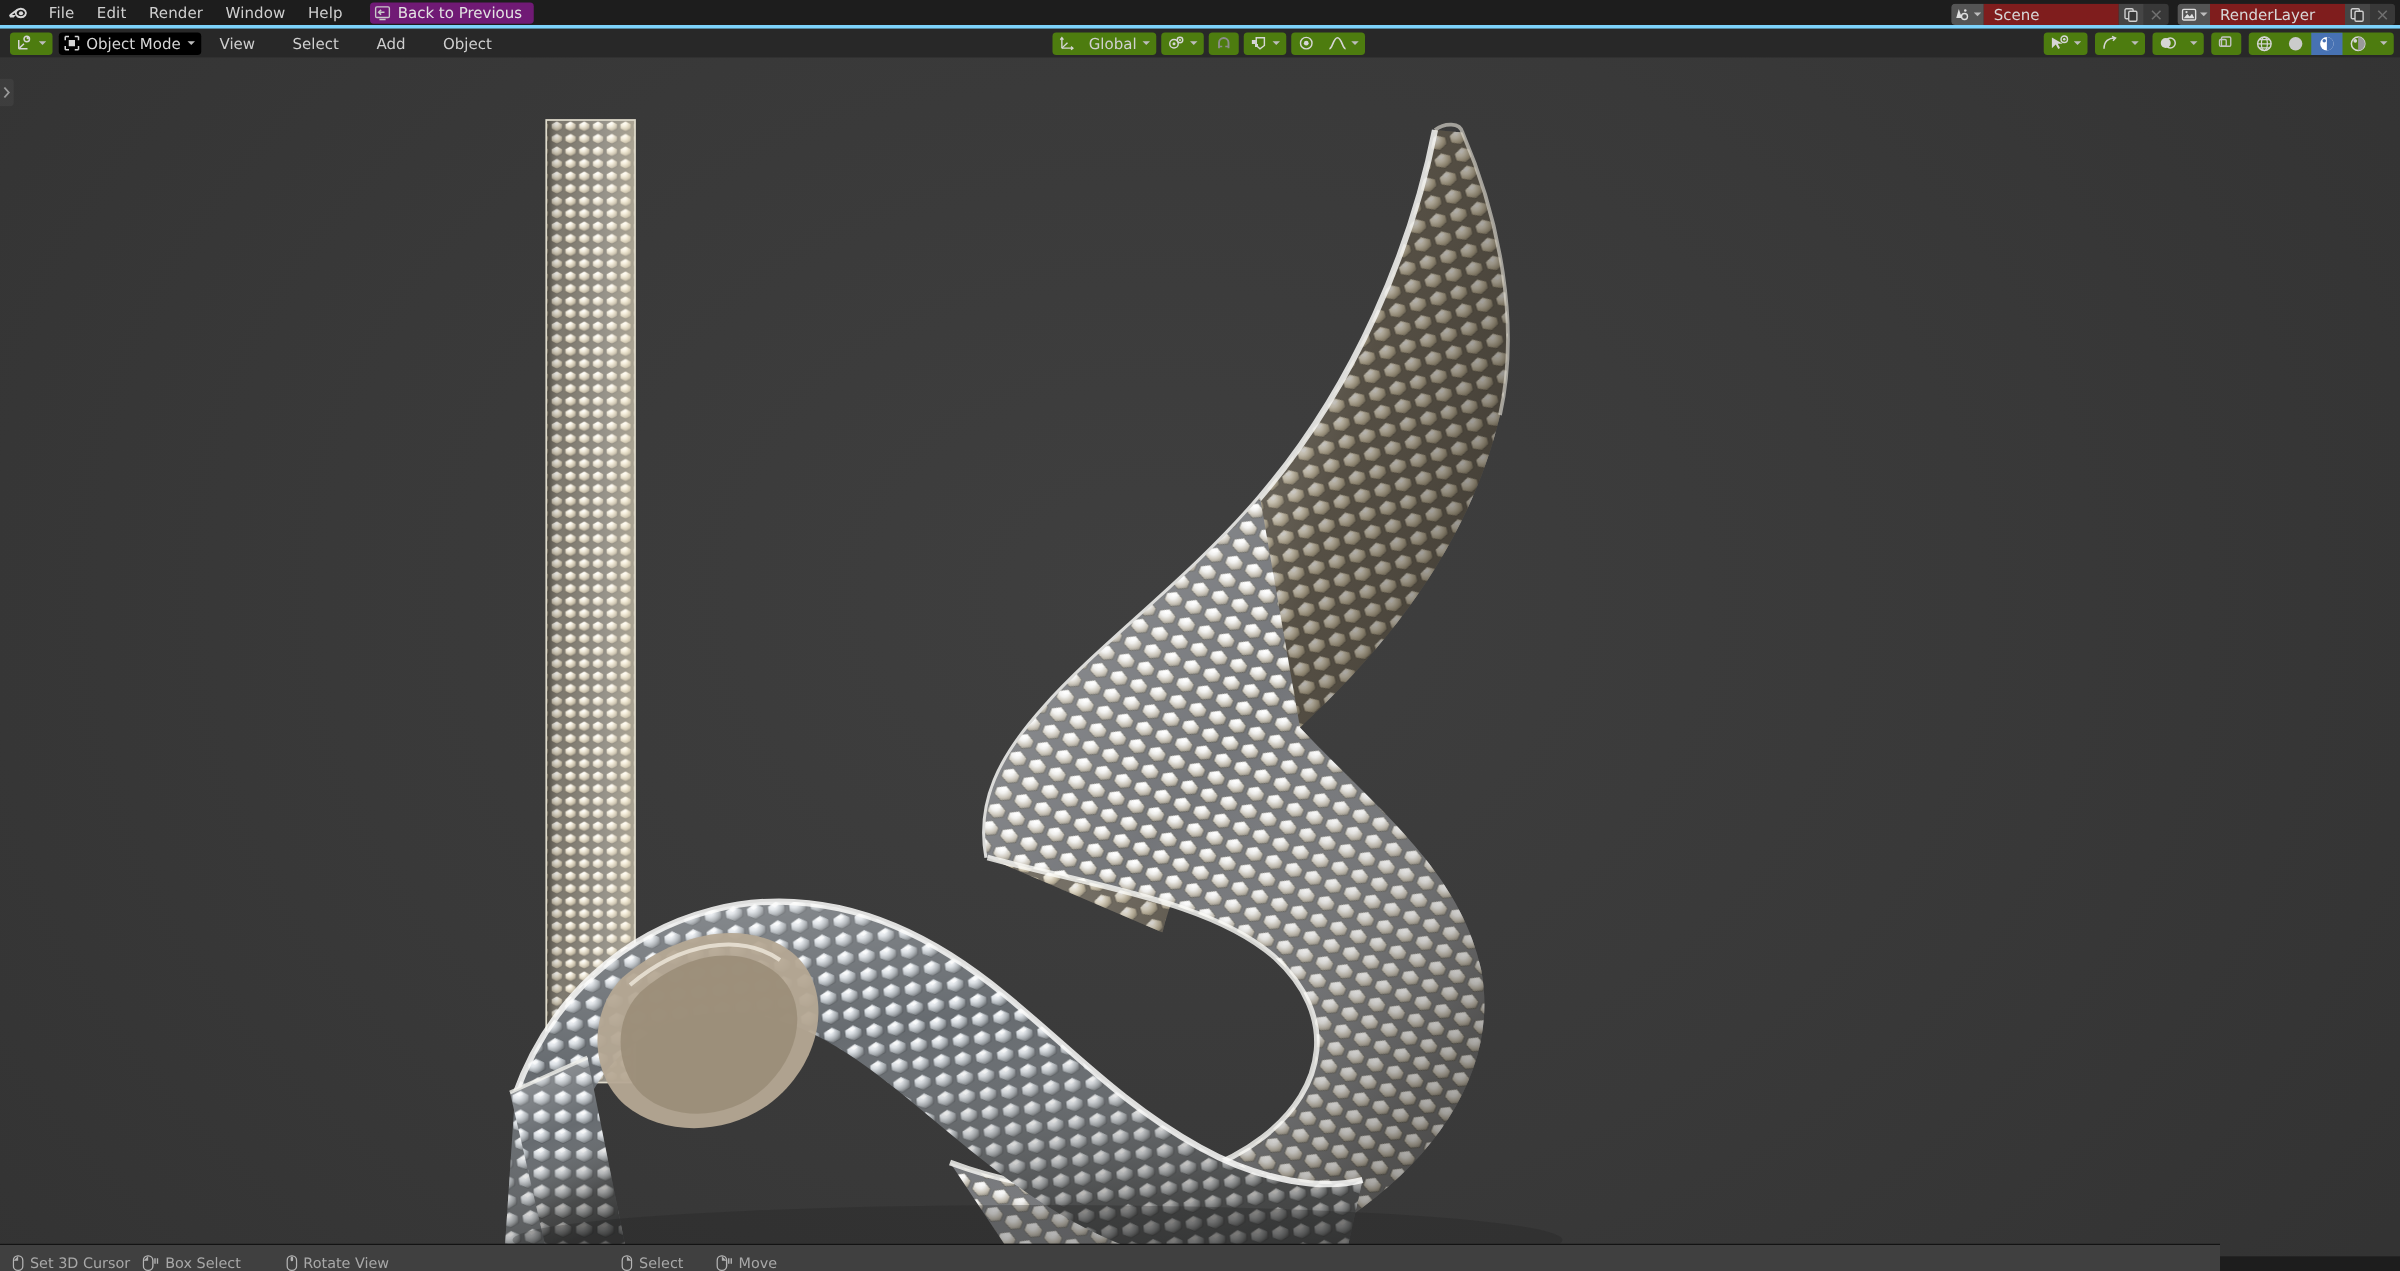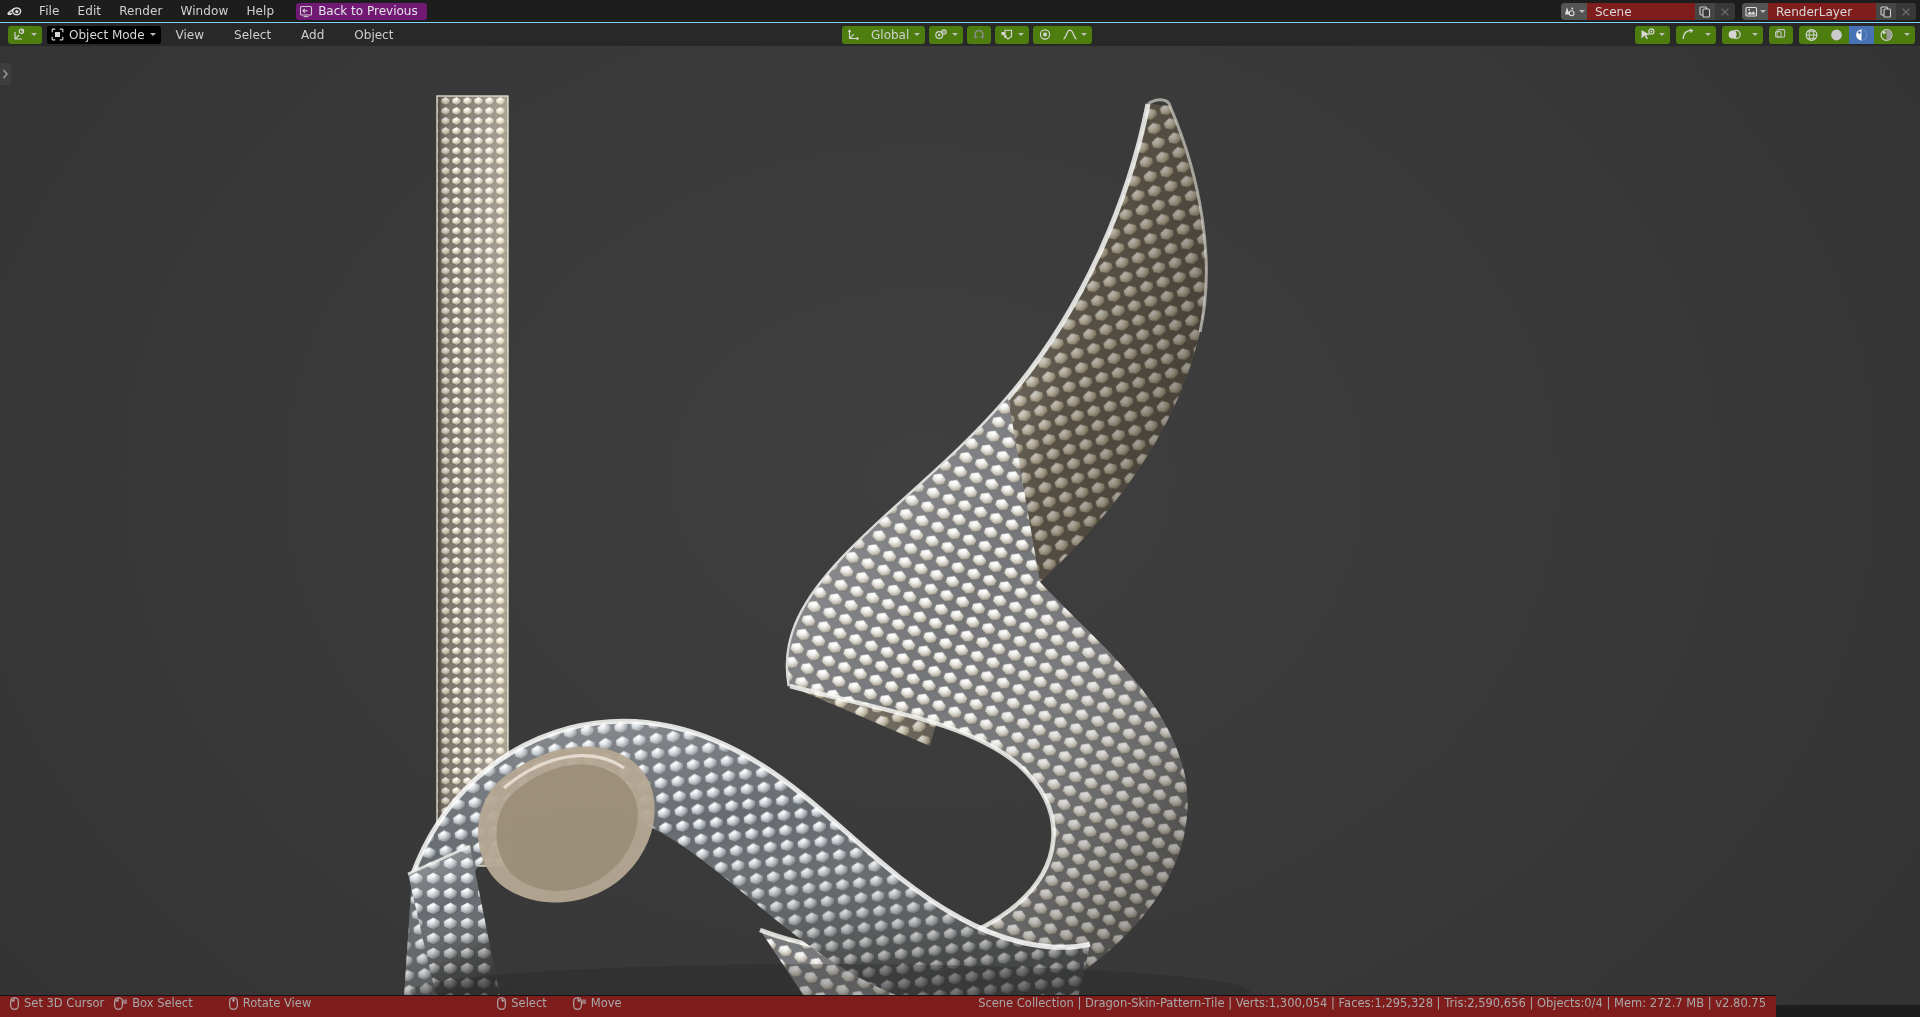--- a/index.html
+++ b/index.html
@@ -8,21 +8,21 @@
     background: #1d1d1d;
     font-family: "DejaVu Sans", sans-serif;
     overflow: hidden;
   }
   #app { position: relative; width: 1920px; height: 1017px; }
 
   
   .topbar {
     position: absolute; left: 0; top: 0; width: 1920px; height: 23px;
     background: #1d1d1d; display: flex; align-items: center;
-    border-bottom: 1px solid #7dd3fc;
+    border-bottom: 3px solid #7dd3fc;
   }
   .blender-logo { width: 30px; height: 23px; display: flex; align-items: center; justify-content: center; }
   .menu-item {
     height: 23px; padding: 0 9px; display: flex; align-items: center;
     font-size: 12px; color: #d0d0d0; letter-spacing: .1px; cursor: default;
   }
   .btn-back {
     margin-left: 13px; height: 17px; display: flex; align-items: center;
     background: #701a75; border-radius: 3px; padding: 0 9px 0 2px; gap: 5px;
   }
@@ -95,21 +95,21 @@
   }
   .side-arrow {
     position: absolute; left: 0px; top: 17px; width: 11px; height: 22px;
     display: flex; align-items: center; justify-content: center;
     background: rgba(70,70,70,.55); border-radius: 0 3px 3px 0;
   }
 
   
   .statusbar {
     position: absolute; left: 0; bottom: 0; width: 1776px; height: 22px;
-    background: #7f1d1d; display: flex; align-items: flex-start;
+    background: #404040; display: flex; align-items: flex-end;
     border-top: 1px solid #131313;
   }
   .kmitem { display: flex; align-items: center; gap: 5px; margin-left: 10px; }
   .kmitem .lbl { font-size: 11.5px; color: #a8a8a8; }
   .status-right {
     position: absolute; right: 10px; display: flex; align-items: center;
     font-size: 11.5px; color: #a8a8a8; white-space: nowrap;
   }
 
   svg { display: block; }
@@ -579,16 +579,15 @@
       <span>
         <svg width="13" height="13" viewBox="0 0 13 13">
           <rect x="0.7" y="0.7" width="7.6" height="11.6" rx="3.6" fill="none" stroke="#b4b4b4" stroke-width="1.1"></rect>
           <path d="M8.1 4.6 H4.5 V0.8" fill="#b4b4b4" opacity=".95"></path>
           <path d="M10.0 2.6 V7.0 M12.0 2.6 V7.0" stroke="#b4b4b4" stroke-width="1.1"></path>
         </svg>
       </span>
       <span class="lbl">Move</span>
     </div>
 
-    <div class="status-right">Scene Collection | Dragon-Skin-Pattern-Tile | Verts:1,300,054 | Faces:1,295,328 | Tris:2,590,656 | Objects:0/4 | Mem: 272.7 MB | v2.80.75</div>
   </div>
 
 </div>
 
 </body></html>

